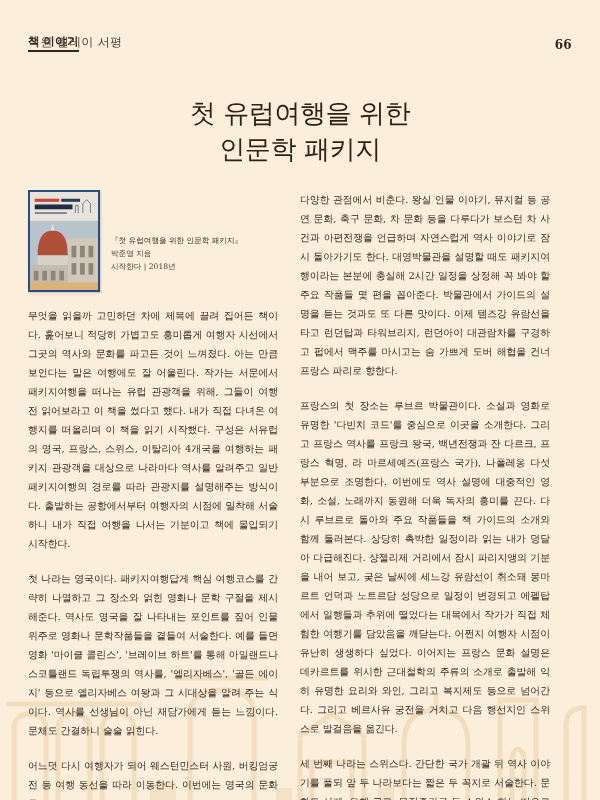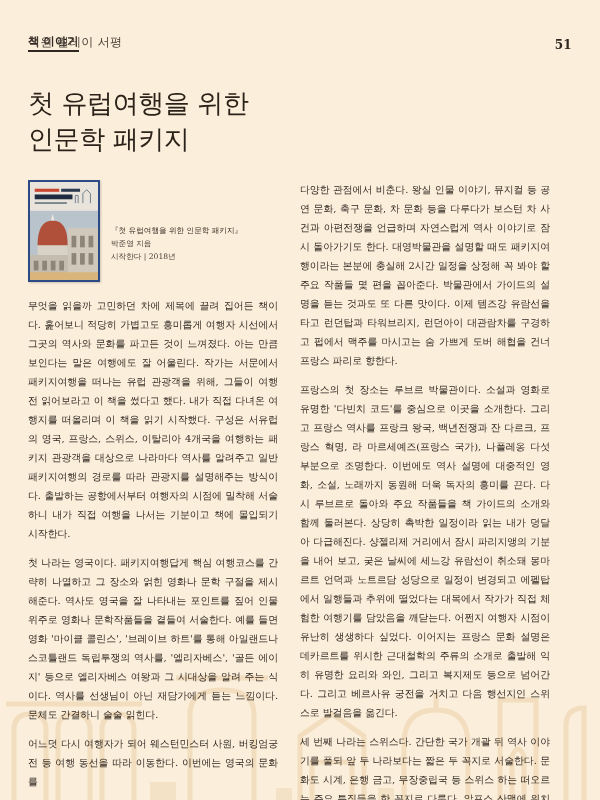--- a/index.html
+++ b/index.html
@@ -72,27 +72,28 @@
     right: 0;
     bottom: 8px;
     font-size: 12px;
     font-weight: bold;
     color: #2f2721;
     letter-spacing: .3px;
   }
 
   
   #headline {
-    margin-top: 26px;
+    margin-top: 36px;
     font-size: 26px;
     line-height: 1.38;
     font-weight: 400;
     color: #2b2219;
     letter-spacing: -.4px;
     white-space: pre-line;
+    text-align: center;
   }
 
   
   #columns {
     display: flex;
     gap: 22px;
     margin-top: 22px;
   }
   .col {
     width: 250px;
@@ -133,21 +134,21 @@
   p.body {
     margin: 0;
     font-size: 9.9px;
     line-height: 1.92;
     text-align: justify;
     text-justify: inter-character;
     color: #2f2721;
     letter-spacing: -.05px;
     word-break: break-all;
   }
-  p.body + p.body { margin-top: 10px; }
+  p.body + p.body { margin-top: 16px; }
 </style>
 </head>
 <body>
 
 <svg id="deco-band" viewBox="0 0 600 130" preserveAspectRatio="none" aria-hidden="true">
   <g fill="none" stroke="#f2ddbe" stroke-width="5">
 
     <path d="M14 130 L14 60 Q14 44 30 44 Q46 44 46 60 L46 130"></path>
     <path d="M58 130 L58 60 Q58 44 74 44 Q90 44 90 60 L90 130"></path>
     <path d="M102 130 L102 60 Q102 44 118 44 Q134 44 134 60 L134 130"></path>
@@ -172,21 +173,21 @@
     <rect x="276" y="118" width="16" height="12"></rect>
     <rect x="378" y="118" width="16" height="12"></rect>
   </g>
 </svg>
 
 <div id="page">
 
   <div id="runhead">
     <span id="runhead-section">책 이야기</span>
     <span id="runhead-center">직원 릴레이 서평</span>
-    <span id="runhead-page">51</span>
+    <span id="runhead-page">66</span>
   </div>
 
   <h1 id="headline">첫 유럽여행을 위한
 인문학 패키지</h1>
 
   <div id="columns">
 
     <div class="col">
 
       <div id="figure">

